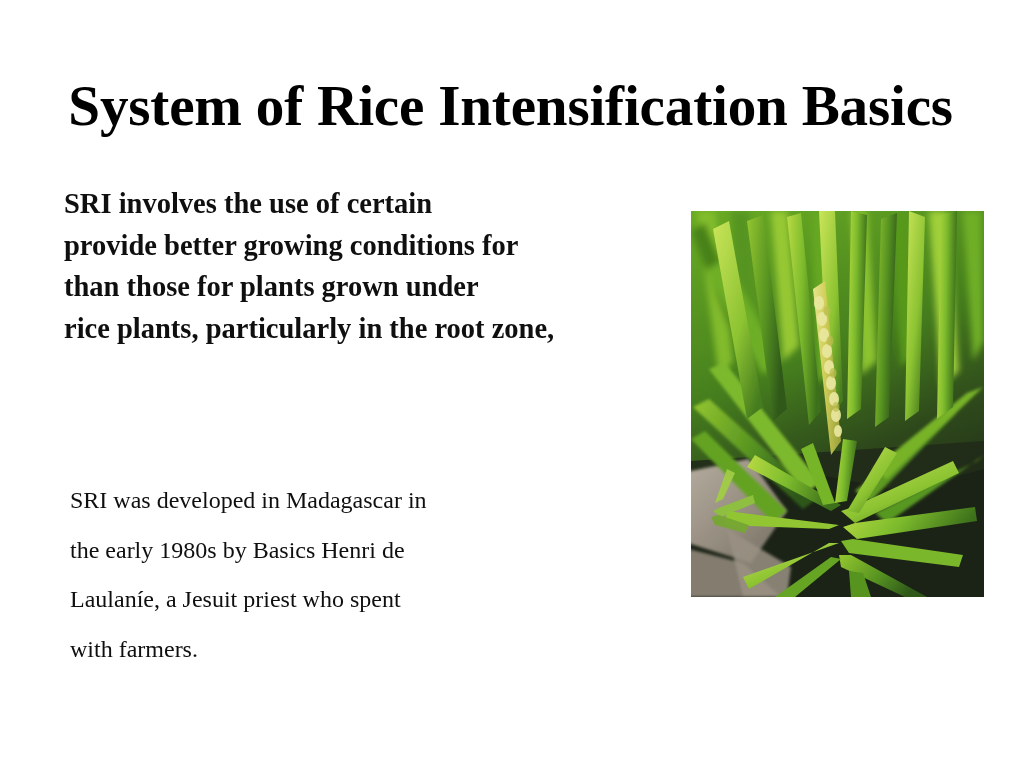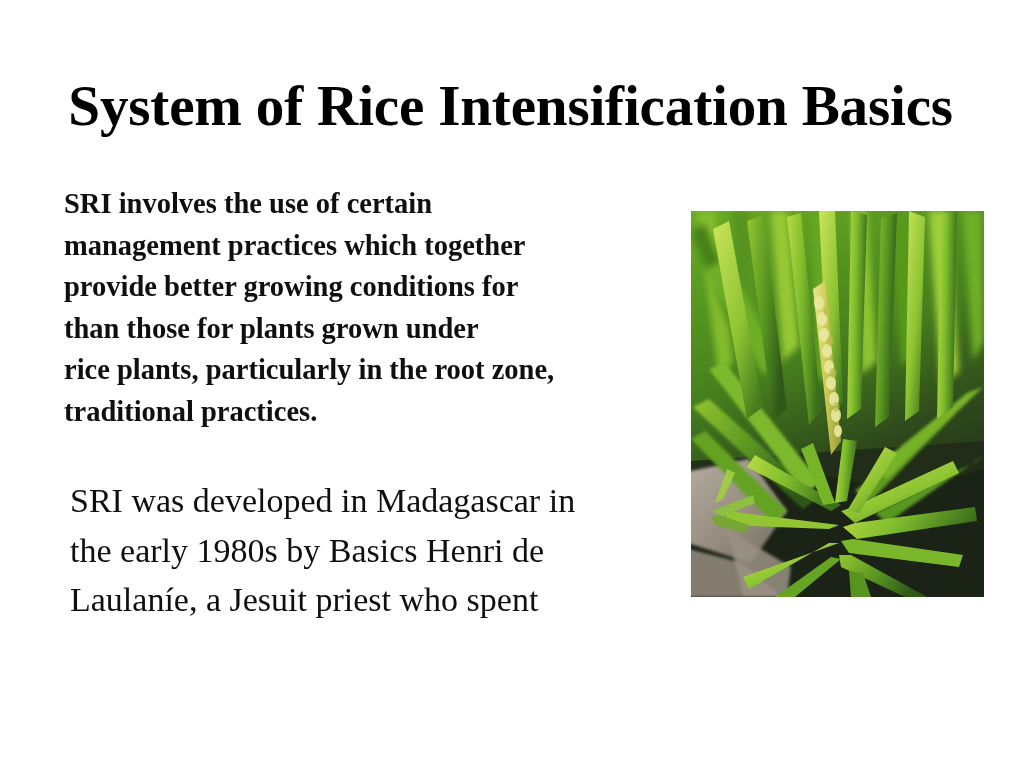--- a/index.html
+++ b/index.html
@@ -60,21 +60,21 @@
     width: 600px;
     font-size: 28.5px;
     line-height: 41.5px;
     font-weight: bold;
   }
 
   .para-2 {
     left: 70px;
     top: 476px;
     width: 620px;
-    font-size: 34px;
+    font-size: 24px;
     line-height: 49.5px;
   }
 
   .para .line {
     display: block;
     white-space: nowrap;
   }
 
   
   .photo {
@@ -98,31 +98,30 @@
 <body>
 
 <div class="slide">
 
   <h1 class="slide-title">System of Rice Intensification Basics</h1>
 
   <div class="body-col">
 
     <div class="para para-1">
       <span class="line">SRI involves the use of certain</span>
-      <span class="line">management practices which together</span>
       <span class="line">provide better growing conditions for</span>
       <span class="line">than those for plants grown under</span>
       <span class="line">rice plants, particularly in the root zone,</span>
-      <span class="line">traditional practices.</span>
     </div>
 
     <div class="para para-2">
       <span class="line">SRI was developed in Madagascar in</span>
       <span class="line">the early 1980s by Basics Henri de</span>
       <span class="line">Laulaníe, a Jesuit priest who spent</span>
+      <span class="line">with farmers.</span>
     </div>
 
   </div>
 
   <div class="photo">
     <svg class="photo-canvas" viewBox="0 0 293 386" preserveAspectRatio="none">
       <defs>
         <linearGradient id="bgGrad" x1="0" y1="0" x2="0.3" y2="1">
           <stop offset="0%" stop-color="#63a81a"></stop>
           <stop offset="45%" stop-color="#3d7a12"></stop>

